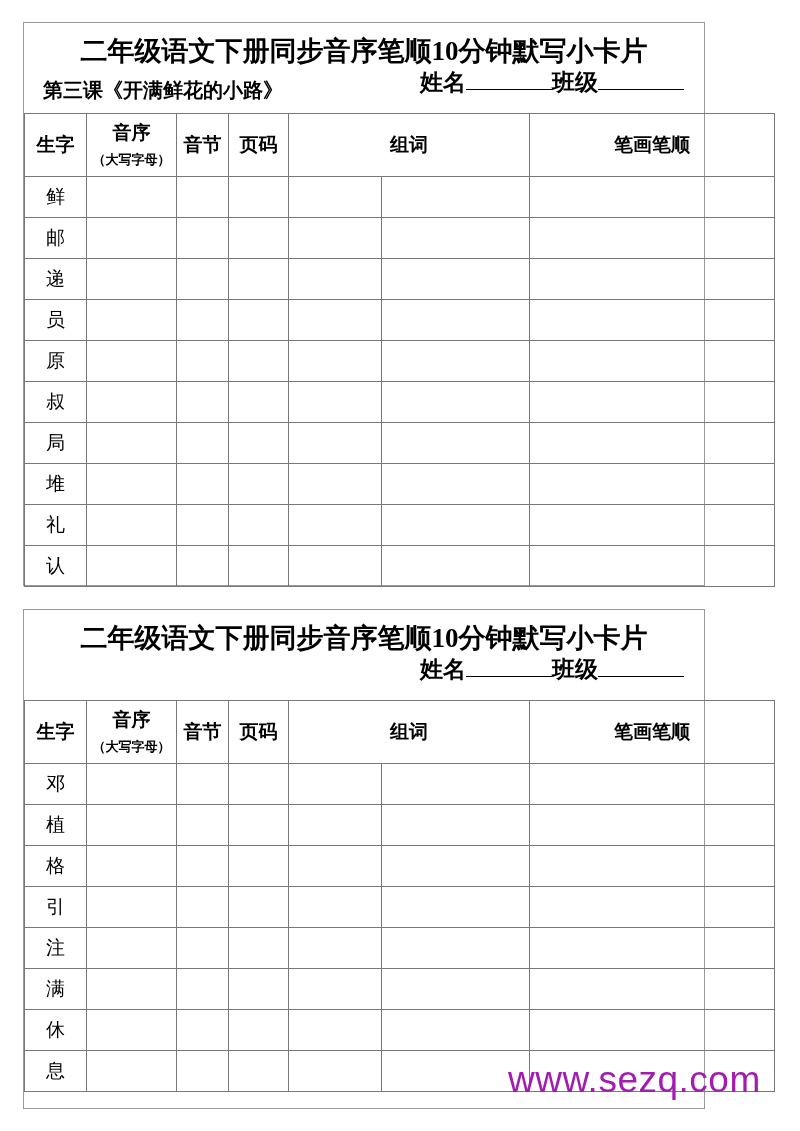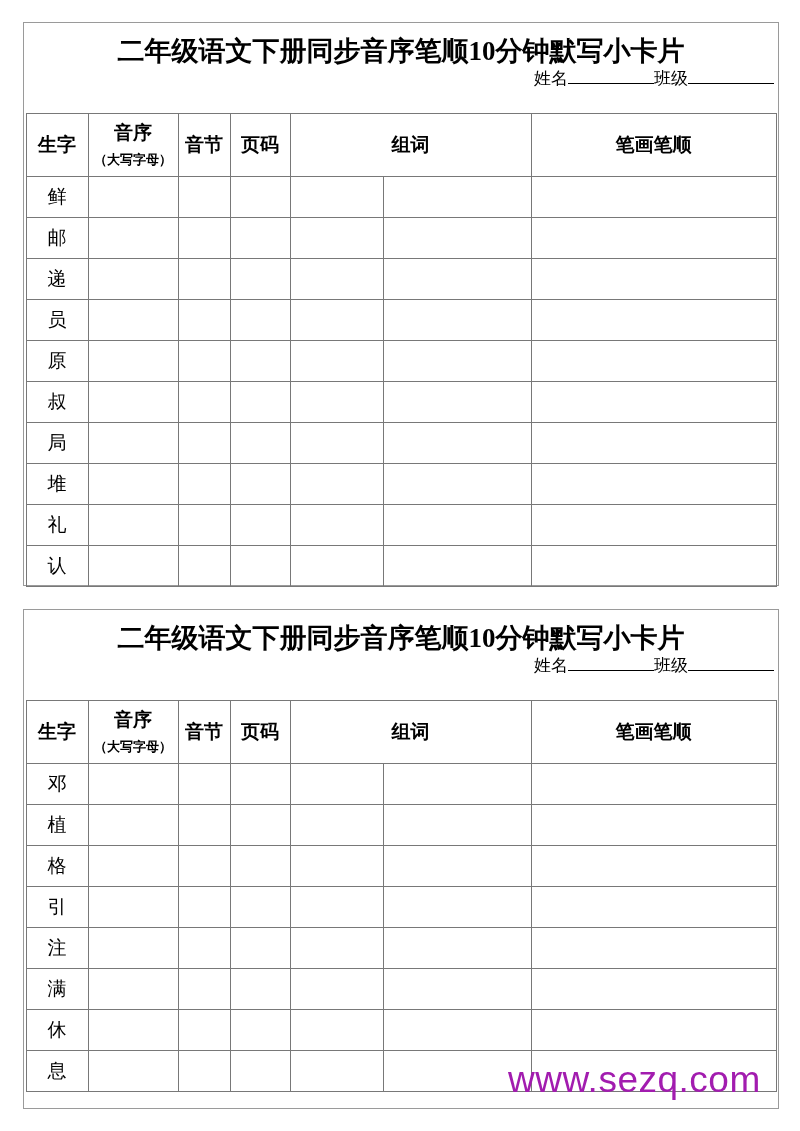--- a/index.html
+++ b/index.html
@@ -20,21 +20,21 @@
     position: relative;
     width: 800px;
     height: 1131px;
     box-sizing: border-box;
   }
 
   
   .card {
     position: absolute;
     left: 23px;
-    width: 756px;
+    width: 682px;
     box-sizing: border-box;
     border: 1px solid #9a9a9a;
     background: #ffffff;
     padding: 0;
   }
   .card--one { top: 22px;  height: 564px; }
   .card--two { top: 609px; height: 500px; }
 
   
   .banner {
@@ -58,25 +58,26 @@
     position: absolute;
     left: 19px;
     top: 2px;
     font-size: 20px;
     font-weight: bold;
     white-space: nowrap;
     font-family: "Liberation Sans", "DejaVu Sans", sans-serif;
   }
   .name-class {
     position: absolute;
-    right: 4px;
+    right: 20px;
     top: -8px;
-    font-size: 17px;
+    font-size: 23px;
     white-space: nowrap;
     font-family: "Liberation Serif", "DejaVu Serif", serif;
+    font-weight: bold;
   }
   .blank-line {
     display: inline-block;
     border-bottom: 1.5px solid #000;
     vertical-align: baseline;
   }
   .blank-line--name  { width: 86px; }
   .blank-line--class { width: 86px; }
 
   
@@ -141,20 +142,21 @@
 </style>
 </head>
 <body>
 
 <div class="page">
 
   <div class="card card--one">
     <div class="banner">二年级语文下册同步音序笔顺10分钟默写小卡片</div>
 
     <div class="lesson-row">
+      <div class="lesson-title">第三课《开满鲜花的小路》</div>
       <div class="name-class">
         <span>姓名</span><span class="blank-line blank-line--name"></span><span>班级</span><span class="blank-line blank-line--class"></span>
       </div>
     </div>
 
     <table class="sheet">
       <colgroup>
         <col class="c-char">
           <col class="c-yinxu">
           <col class="c-yinjie">

